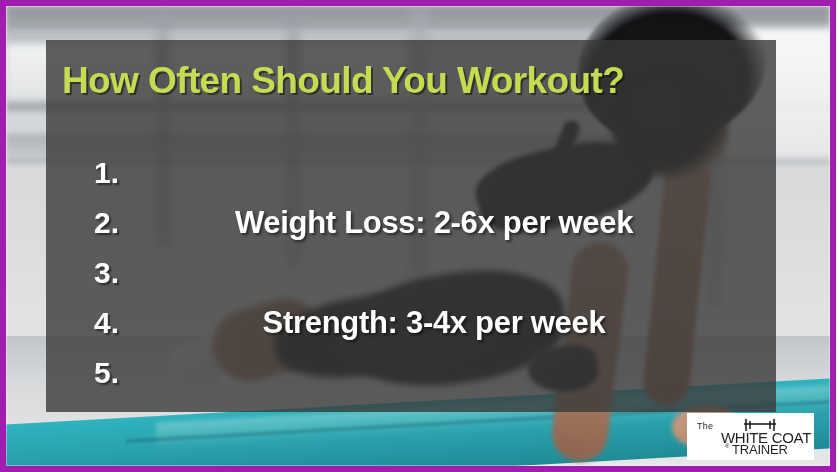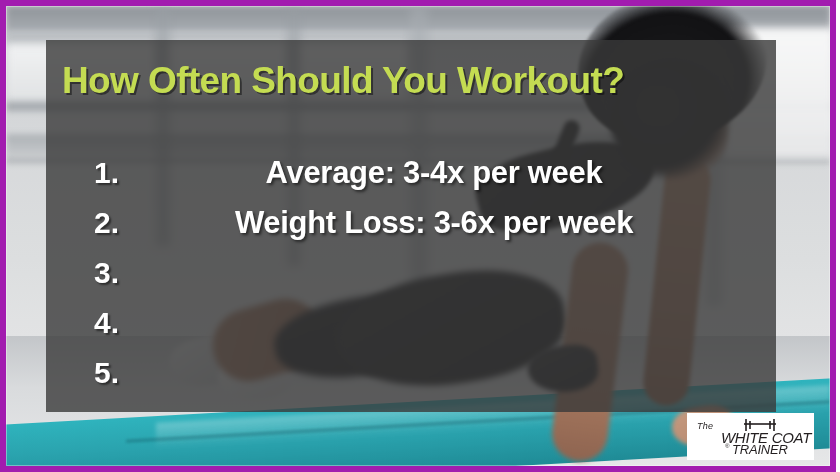--- a/index.html
+++ b/index.html
@@ -319,21 +319,20 @@
     width: 127px;
     height: 47px;
     background: #ffffff;
     box-sizing: border-box;
   }
   .logo-inner {
     position: relative;
     width: 100%;
     height: 100%;
     color: #231f20;
-    font-style: italic;
   }
   .logo-the {
     position: absolute;
     left: 10px; top: 8px;
     font-size: 9px;
     letter-spacing: .2px;
   }
   .logo-white {
     position: absolute;
     left: 17px; top: 16px;
@@ -411,31 +410,31 @@
       <div class="f-hair2"></div>
     </div>
   </div>
 
   <div class="panel">
     <div class="title">How Often Should You Workout?</div>
 
     <div class="list">
       <div class="row">
         <span class="row-num">1.</span>
-        <span class="row-text">Average: 3-4x per week</span>
       </div>
       <div class="row">
         <span class="row-num">2.</span>
-        <span class="row-text">Weight Loss: 3-6x per week</span>
+        <span class="row-text">Weight Loss: 2-6x per week</span>
       </div>
       <div class="row">
         <span class="row-num">3.</span>
       </div>
       <div class="row">
         <span class="row-num">4.</span>
+        <span class="row-text">Strength: 3-4x per week</span>
       </div>
       <div class="row">
         <span class="row-num">5.</span>
       </div>
     </div>
   </div>
 
   <div class="logo">
     <div class="logo-inner">
       <svg class="logo-bar" viewBox="0 0 34 16">

